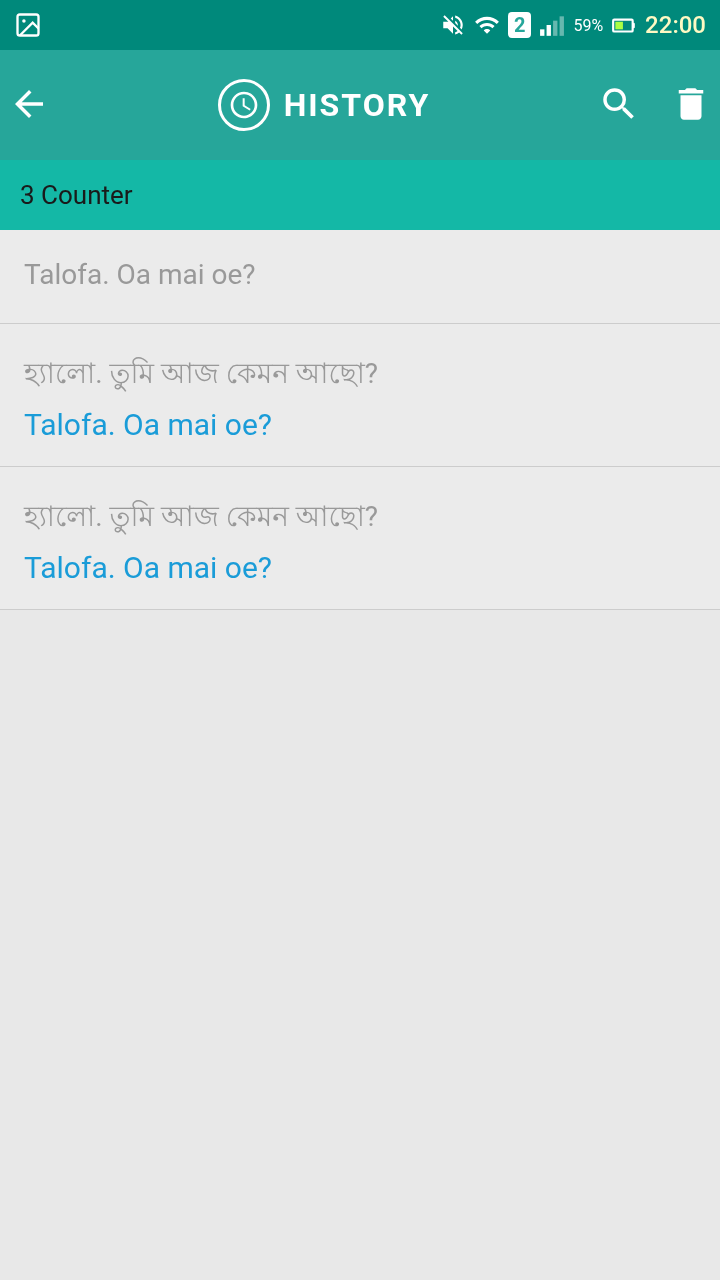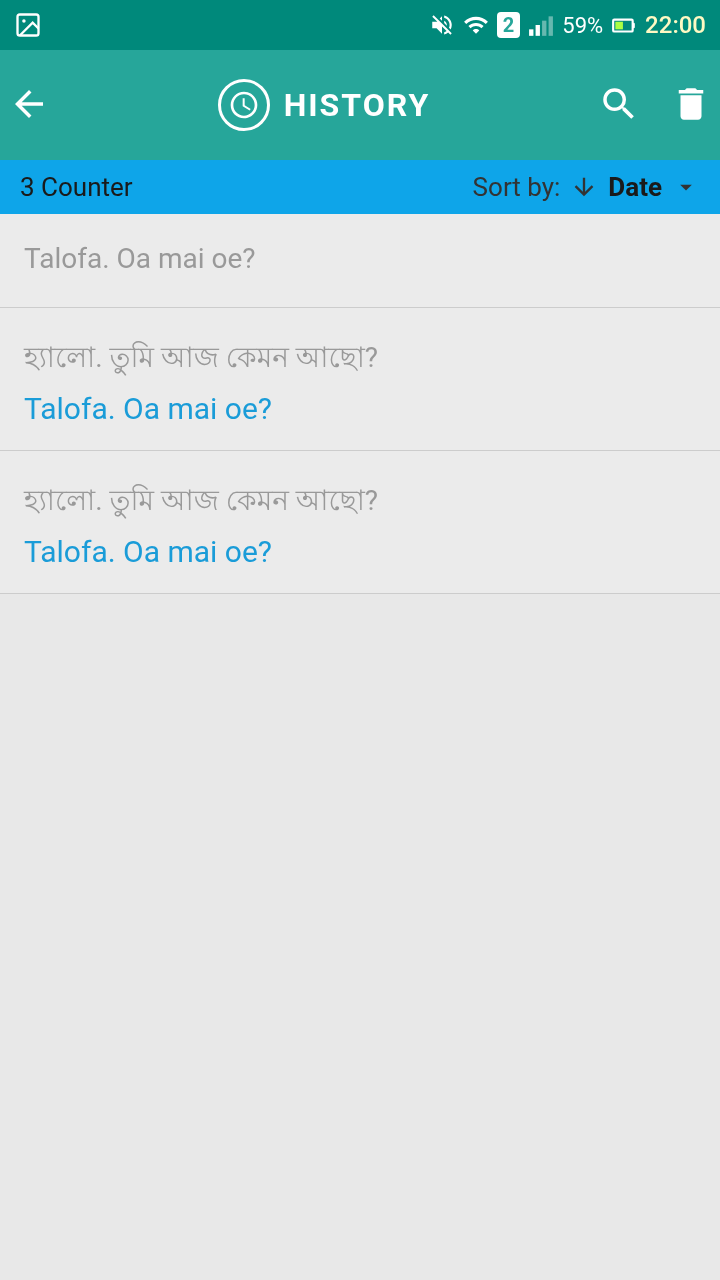--- a/index.html
+++ b/index.html
@@ -81,22 +81,22 @@
       border-radius: 50%;
       display: flex;
       align-items: center;
       justify-content: center;
       position: relative;
     }
 
     
     .sub-bar {
       width: 720px;
-      height: 54px;
-      background: #0ea5e9;
+      height: 70px;
+      background: #14b8a6;
       display: flex;
       align-items: center;
       padding: 0 20px;
       justify-content: space-between;
     }
     .counter-label {
       color: #1a1a1a;
       font-size: 26px;
     }
     .sort-section {
@@ -157,21 +157,21 @@
 
     <span style="background:white;color:#26a69a;border-radius:4px;padding:1px 6px;font-size:20px;font-weight:bold;">2</span>
 
     <svg width="26" height="26" viewBox="0 0 24 24" fill="white">
       <rect x="1" y="16" width="4" height="6" fill="white"></rect>
       <rect x="7" y="12" width="4" height="10" fill="white"></rect>
       <rect x="13" y="8" width="4" height="14" fill="rgba(255,255,255,0.4)"></rect>
       <rect x="19" y="4" width="4" height="18" fill="rgba(255,255,255,0.4)"></rect>
     </svg>
 
-    <span style="font-size:22px;color:white;">59%</span>
+    <span style="font-size:16px;color:white;">59%</span>
     <svg width="26" height="26" viewBox="0 0 24 24" fill="white">
       <rect x="2" y="7" width="18" height="11" rx="1" fill="none" stroke="white" stroke-width="2"></rect>
       <rect x="20" y="10" width="2" height="5" rx="1" fill="white"></rect>
       <rect x="4" y="9" width="7" height="7" fill="#aaff44"></rect>
     </svg>
 
     <span class="status-time">22:00</span>
   </div>
 </div>
 
@@ -201,31 +201,20 @@
     <button style="background:none;border:none;cursor:pointer;">
       <svg width="42" height="42" viewBox="0 0 24 24" fill="white">
         <path d="M6 19c0 1.1.9 2 2 2h8c1.1 0 2-.9 2-2V7H6v12zM19 4h-3.5l-1-1h-5l-1 1H5v2h14V4z"></path>
       </svg>
     </button>
   </div>
 </div>
 
 <div class="sub-bar">
   <span class="counter-label">3 Counter</span>
-  <div class="sort-section">
-    <span class="sort-label">Sort by:</span>
-
-    <svg width="28" height="28" viewBox="0 0 24 24" fill="#333">
-      <path d="M20 12l-1.41-1.41L13 16.17V4h-2v12.17l-5.58-5.59L4 12l8 8 8-8z"></path>
-    </svg>
-    <span class="sort-by-text">Date</span>
-    <svg width="28" height="28" viewBox="0 0 24 24" fill="#333">
-      <path d="M7 10l5 5 5-5z"></path>
-    </svg>
-  </div>
 </div>
 
 <div class="list-area">
 
   <div class="list-item">
     <div class="item-primary">Talofa. Oa mai oe?</div>
   </div>
 
   <div class="list-item">
     <div class="item-primary">হ্যালো. তুমি আজ কেমন আছো?</div>

